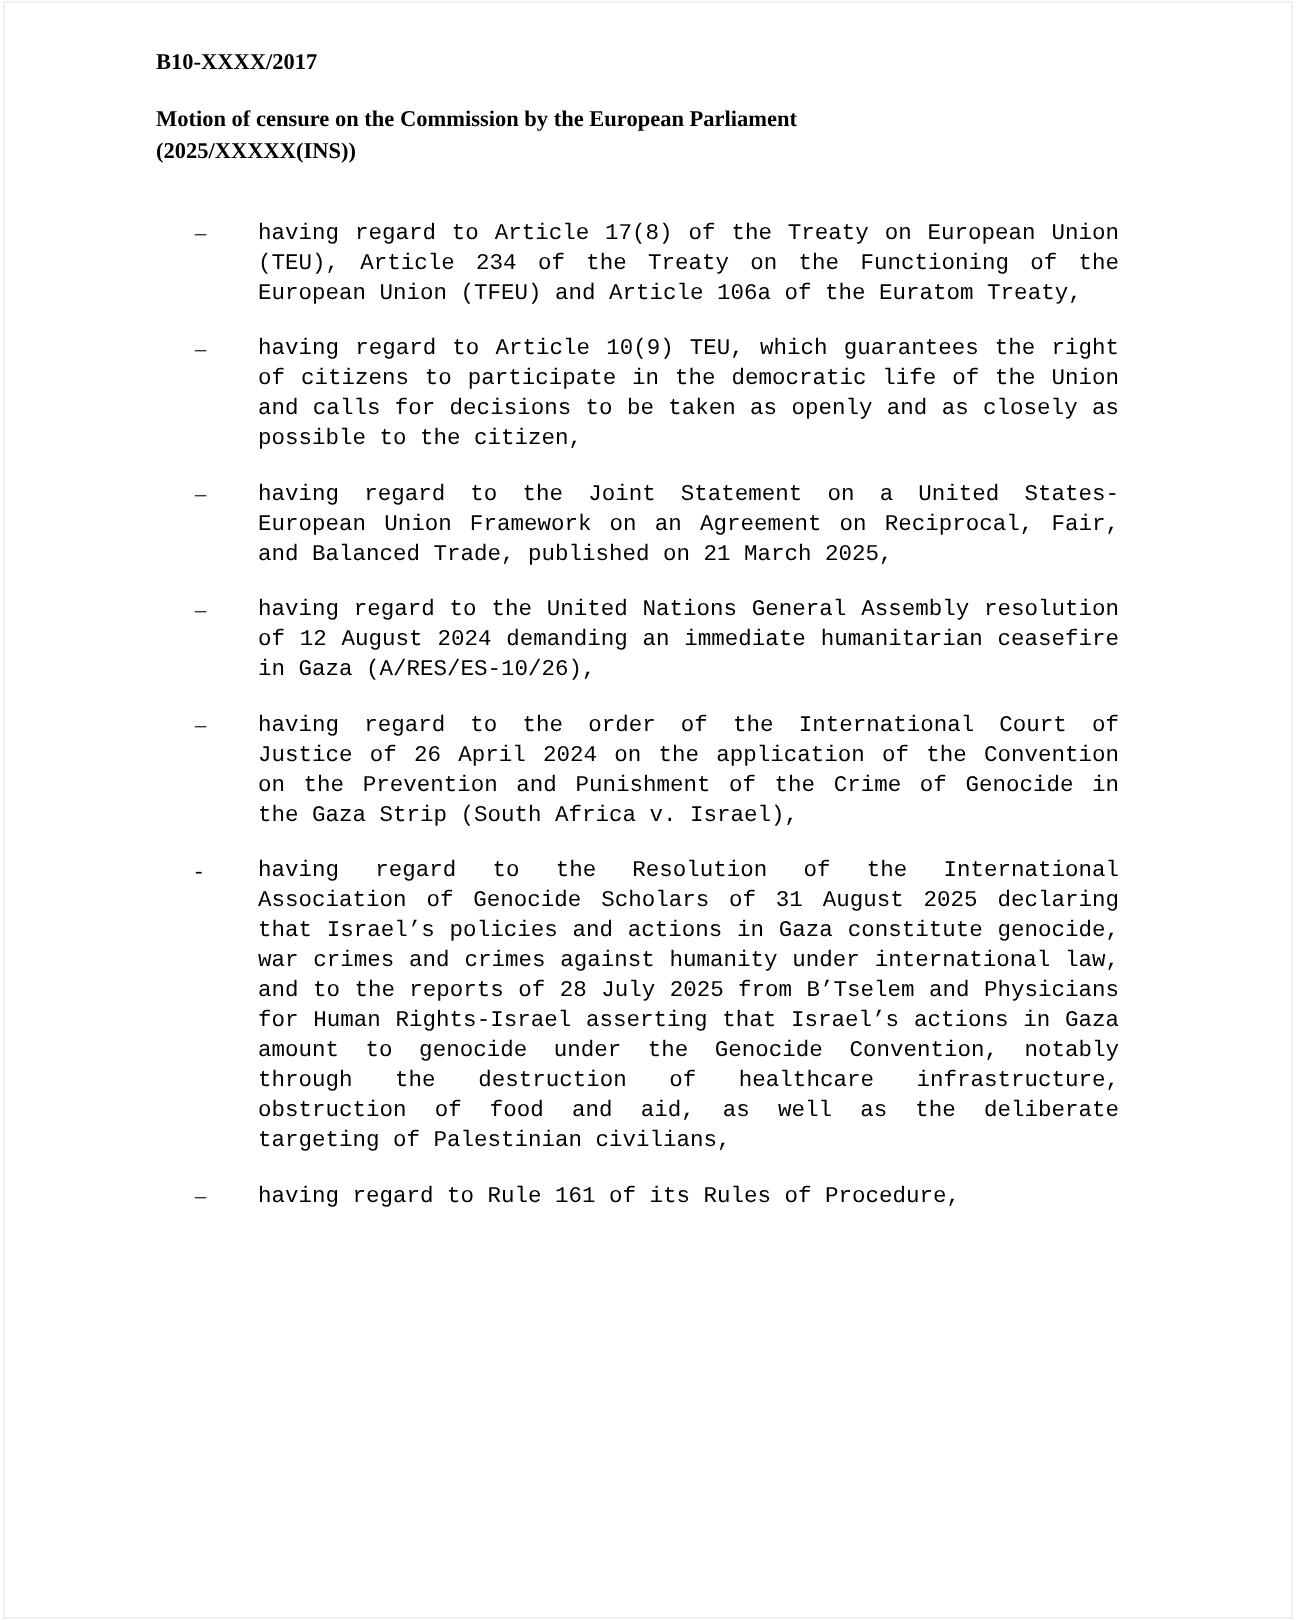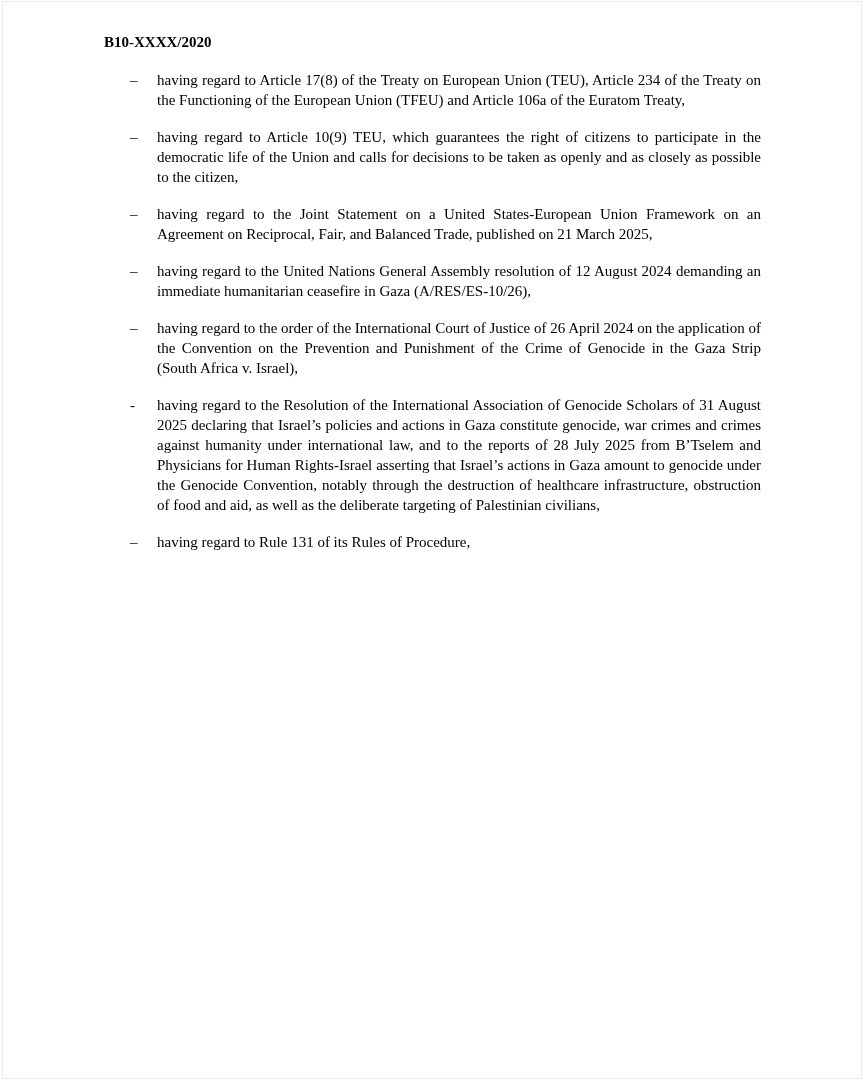--- a/index.html
+++ b/index.html
@@ -52,33 +52,35 @@
     position: relative;
     padding-left: 53px;
     margin-bottom: 17px;
   }
   .dash {
     position: absolute;
     left: 26px;
     top: 0;
   }
   .ctext {
-    margin: 0;
+    margin: 15px;
     text-align: justify;
+    font-family: Liberation Mono, monospace;
   }
 </style>
 </head>
 <body>
 
 <div class="page-frame"></div>
 
 <div class="doc">
 
-  <p class="ref">B10-XXXX/2020</p>
+  <p class="ref">B10-XXXX/2017</p>
 
+  <p class="title"><span>Motion of censure on the Commission by the European Parliament</span><br><span>(2025/XXXXX(INS))</span></p>
 
 
   <div class="citations">
 
     <div class="citation">
       <span class="dash">–</span>
       <p class="ctext">having regard to Article 17(8) of the Treaty on European Union (TEU), Article 234 of the Treaty on the Functioning of the European Union (TFEU) and Article 106a of the Euratom Treaty,</p>
     </div>
 
     <div class="citation">
@@ -101,17 +103,17 @@
       <p class="ctext">having regard to the order of the International Court of Justice of 26 April 2024 on the application of the Convention on the Prevention and Punishment of the Crime of Genocide in the Gaza Strip (South Africa v. Israel),</p>
     </div>
 
     <div class="citation">
       <span class="dash">-</span>
       <p class="ctext">having regard to the Resolution of the International Association of Genocide Scholars of 31 August 2025 declaring that Israel’s policies and actions in Gaza constitute genocide, war crimes and crimes against humanity under international law, and to the reports of 28 July 2025 from B’Tselem and Physicians for Human Rights-Israel asserting that Israel’s actions in Gaza amount to genocide under the Genocide Convention, notably through the destruction of healthcare infrastructure, obstruction of food and aid, as well as the deliberate targeting of Palestinian civilians,</p>
     </div>
 
     <div class="citation">
       <span class="dash">–</span>
-      <p class="ctext">having regard to Rule 131 of its Rules of Procedure,</p>
+      <p class="ctext">having regard to Rule 161 of its Rules of Procedure,</p>
     </div>
 
   </div>
 </div>
 
 </body></html>

